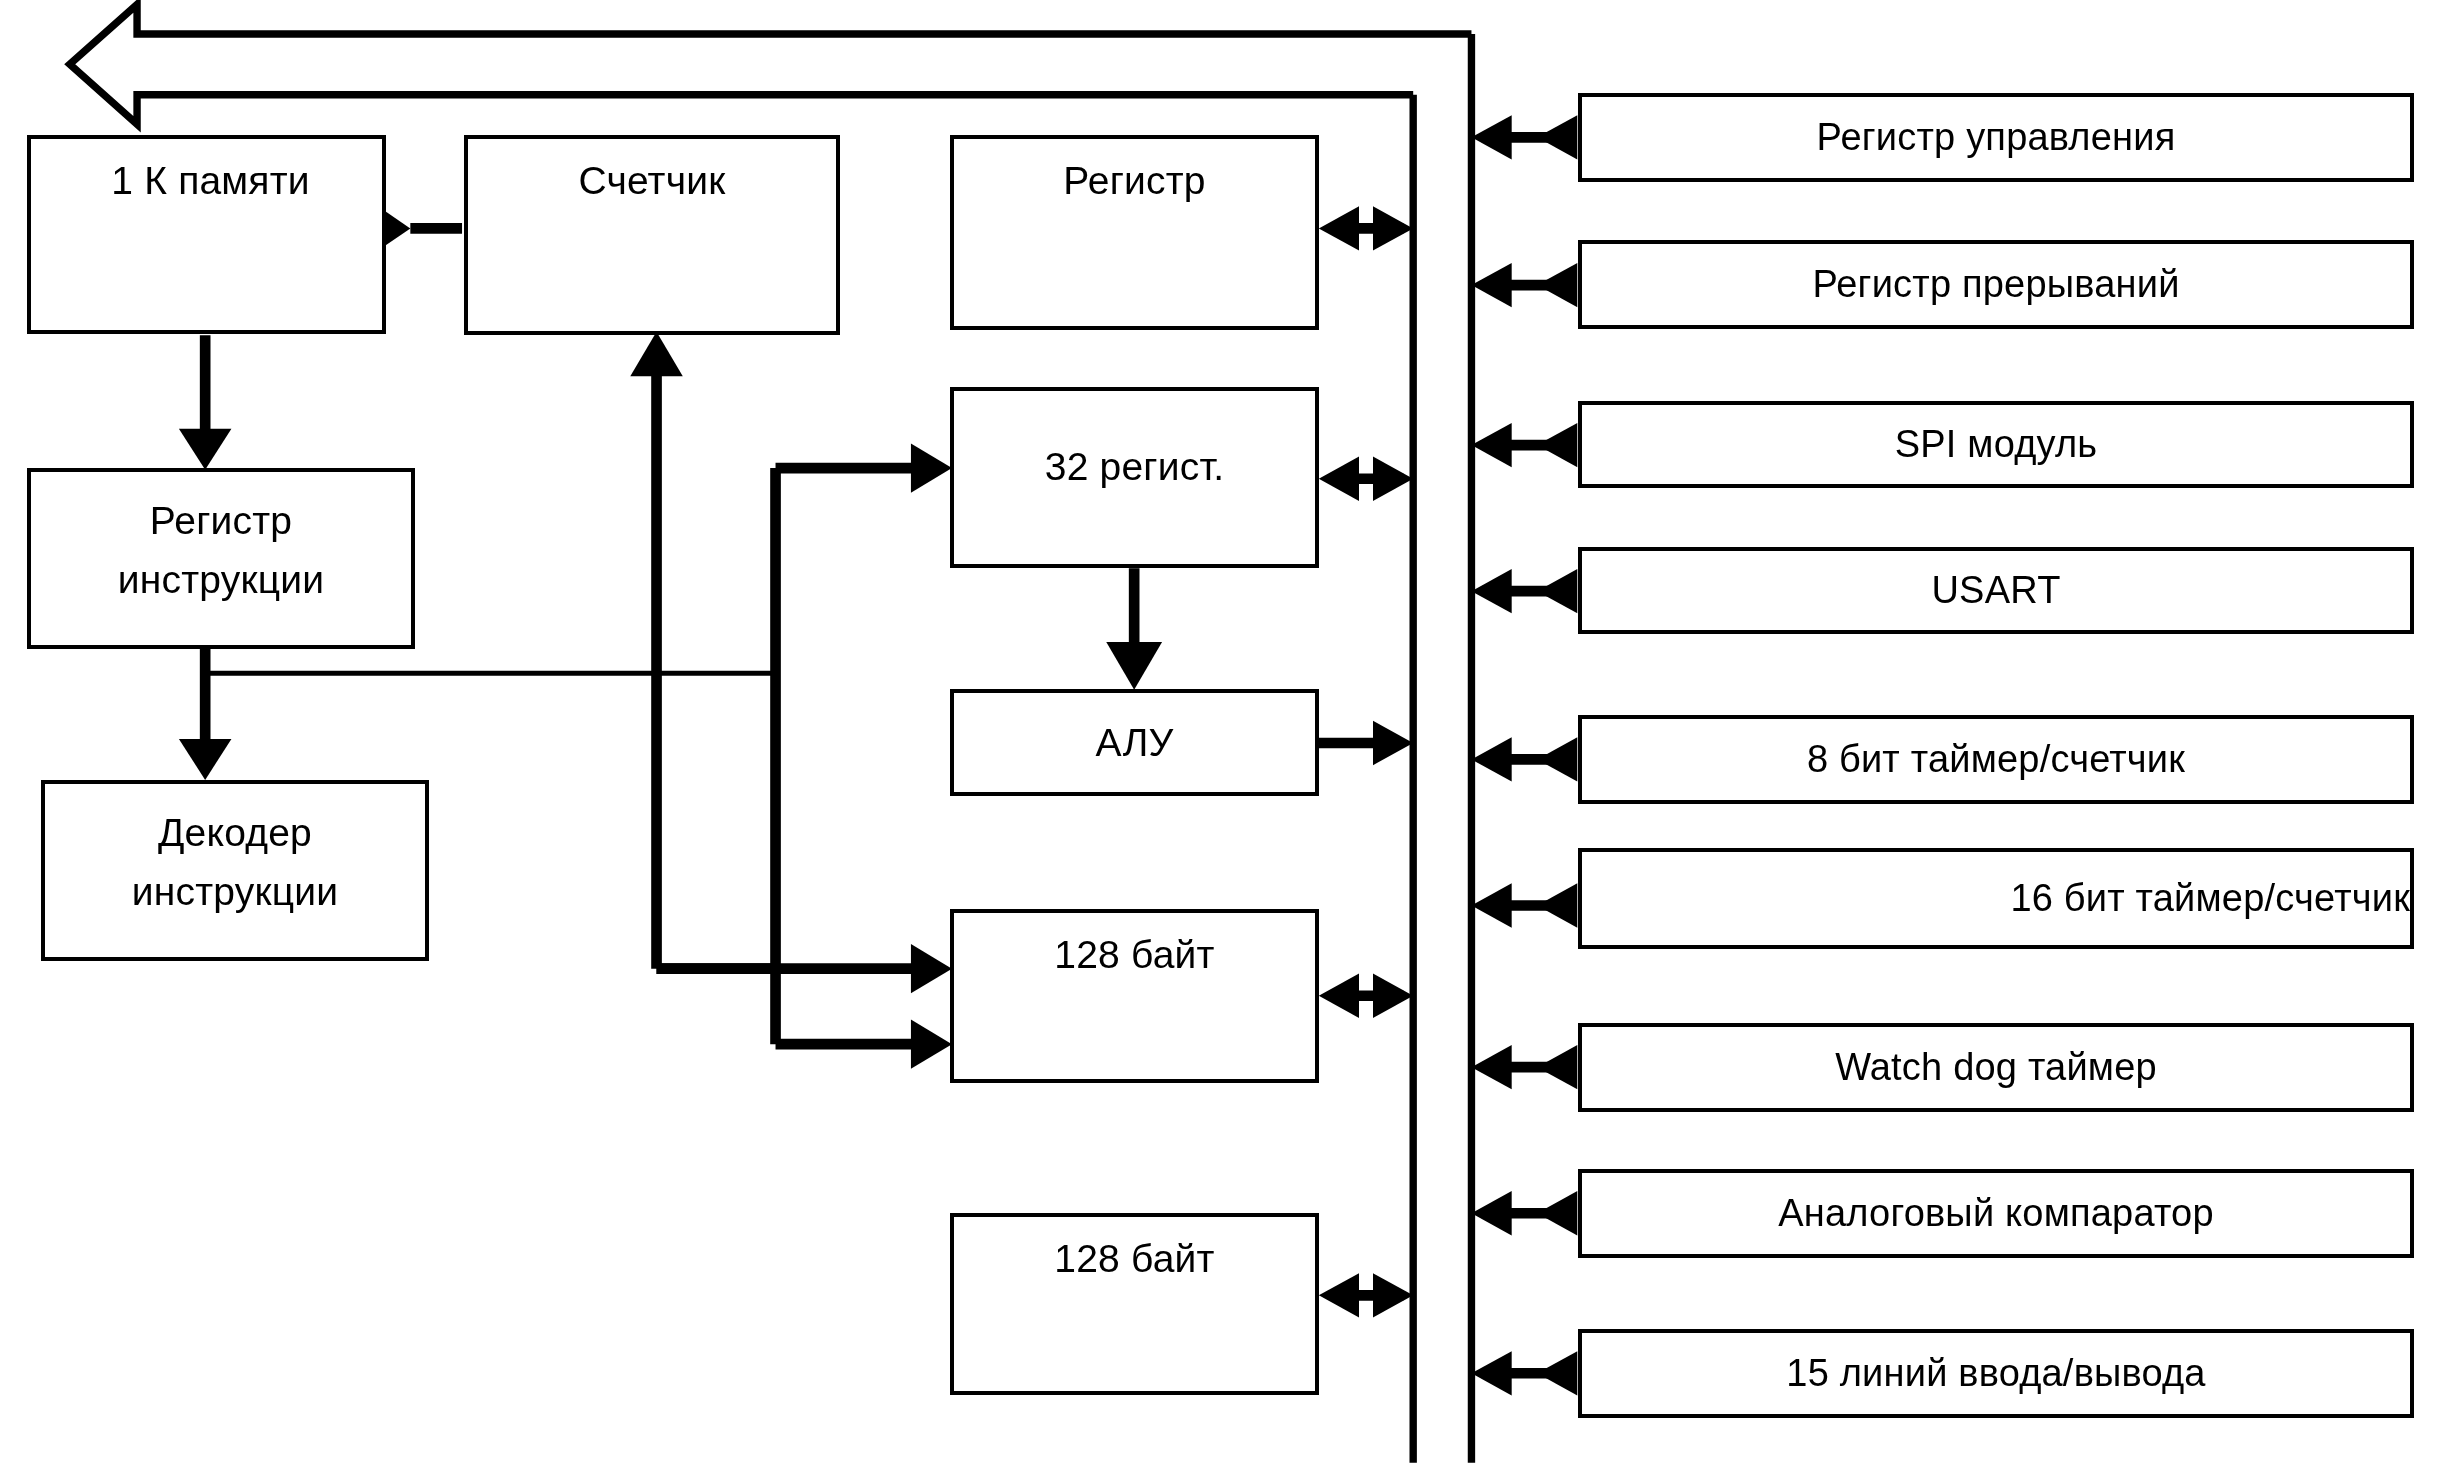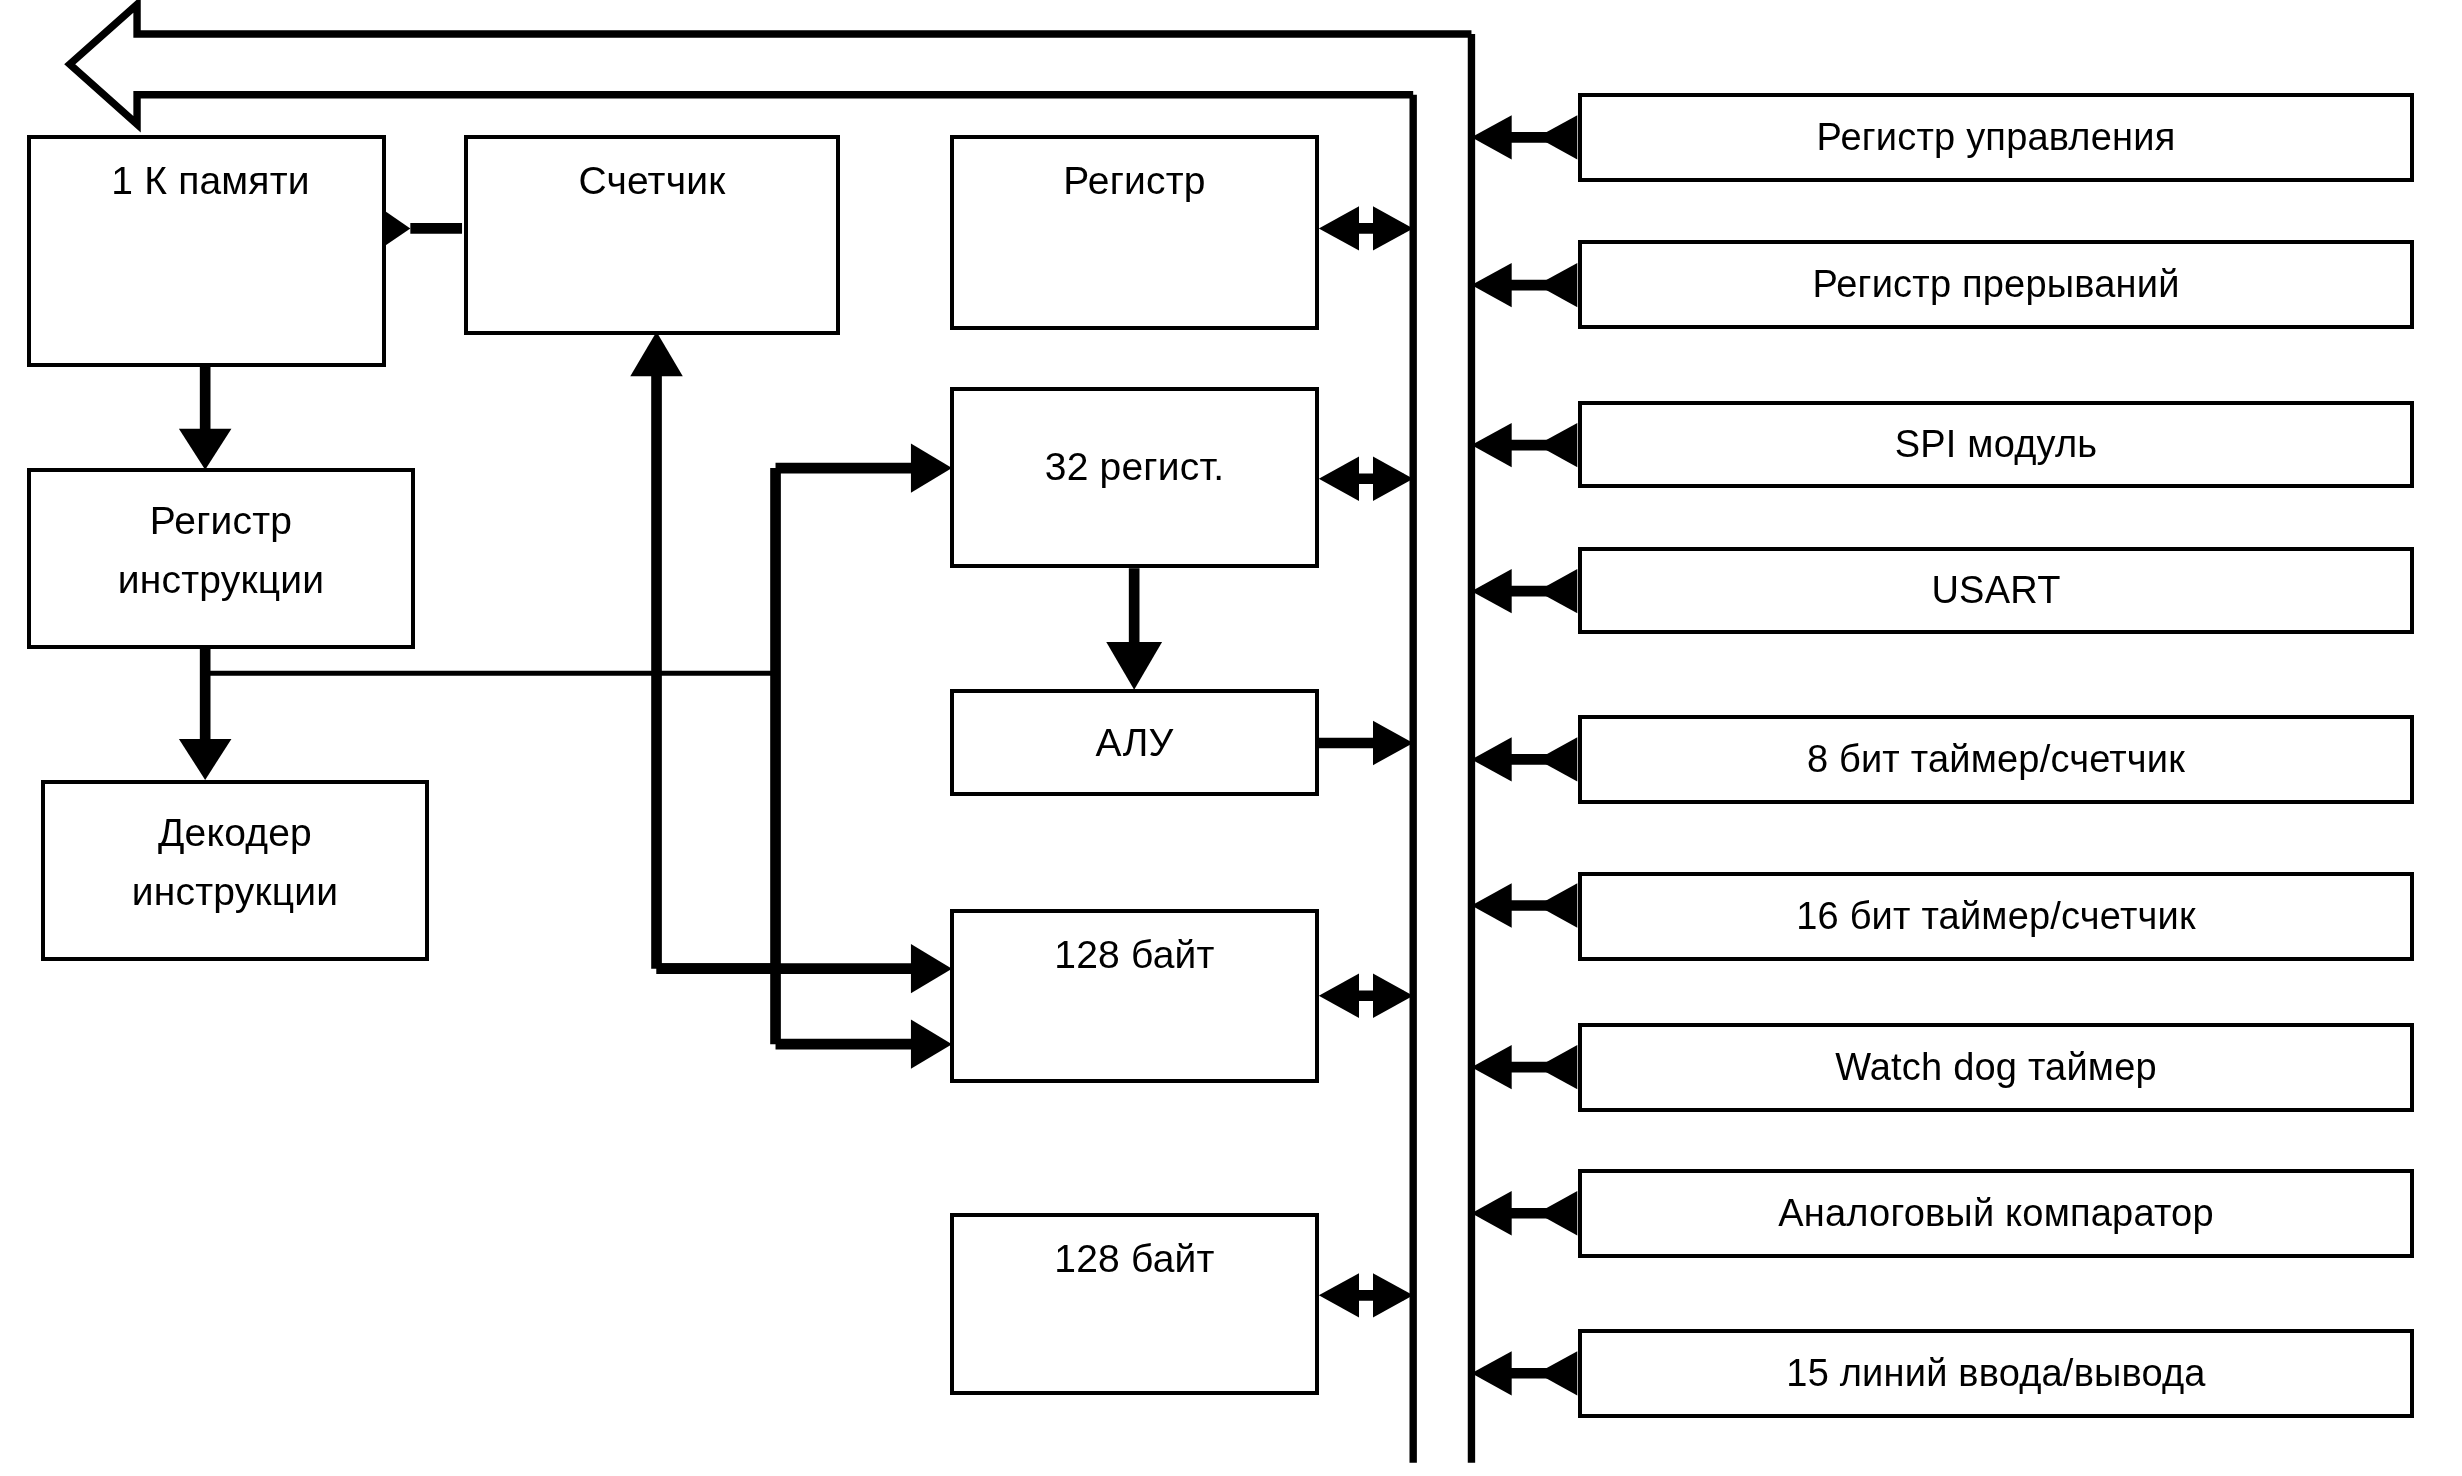--- a/index.html
+++ b/index.html
@@ -195,21 +195,21 @@
       <line x1="1806" y1="1478" x2="1898" y2="1478" stroke="#000000" stroke-width="13"></line>
       <path d="M1793 1478 L 1842 1451 L 1842 1505 z" fill="#000000"></path>
       <path d="M1922 1478 L 1873 1451 L 1873 1505 z" fill="#000000" transform="rotate(180 1897.5 1478)"></path>
 
       <line x1="1806" y1="1673" x2="1898" y2="1673" stroke="#000000" stroke-width="13"></line>
       <path d="M1793 1673 L 1842 1646 L 1842 1700 z" fill="#000000"></path>
       <path d="M1922 1673 L 1873 1646 L 1873 1700 z" fill="#000000" transform="rotate(180 1897.5 1673)"></path>
     </g>
   </svg>
 
-  <div class="node" style="left:27px; top:135px; width:359px; height:232px;padding-left:8px;">
+  <div class="node" style="left:27px; top:135px; width:359px; height:199px;padding-left:8px;">
     <div class="node-label">1 К памяти</div>
   </div>
 
   <div class="node" style="left:464px; top:135px; width:376px; height:200px;">
     <div class="node-label">Счетчик</div>
   </div>
 
   <div class="node" style="left:27px; top:468px; width:388px; height:181px; padding-top:24.6px;">
     <div class="node-label">Регистр</div>
     <div class="node-label" style="margin-top:11.5px;">инструкции</div>
@@ -256,21 +256,21 @@
   </div>
 
   <div class="node peripheral" style="left:1578px; top:547px; width:836px; height:87px;">
     <div class="node-label">USART</div>
   </div>
 
   <div class="node peripheral" style="left:1578px; top:715px; width:836px; height:89px;">
     <div class="node-label">8 бит таймер/счетчик</div>
   </div>
 
-  <div class="node peripheral" style="left:1578px; top:872px; width:836px; height:89px;">
+  <div class="node peripheral" style="left:1578px; top:848px; width:836px; height:101px;align-items:flex-end;">
     <div class="node-label">16 бит таймер/счетчик</div>
   </div>
 
   <div class="node peripheral" style="left:1578px; top:1023px; width:836px; height:89px;">
     <div class="node-label">Watch dog таймер</div>
   </div>
 
   <div class="node peripheral" style="left:1578px; top:1169px; width:836px; height:89px;">
     <div class="node-label">Аналоговый компаратор</div>
   </div>

